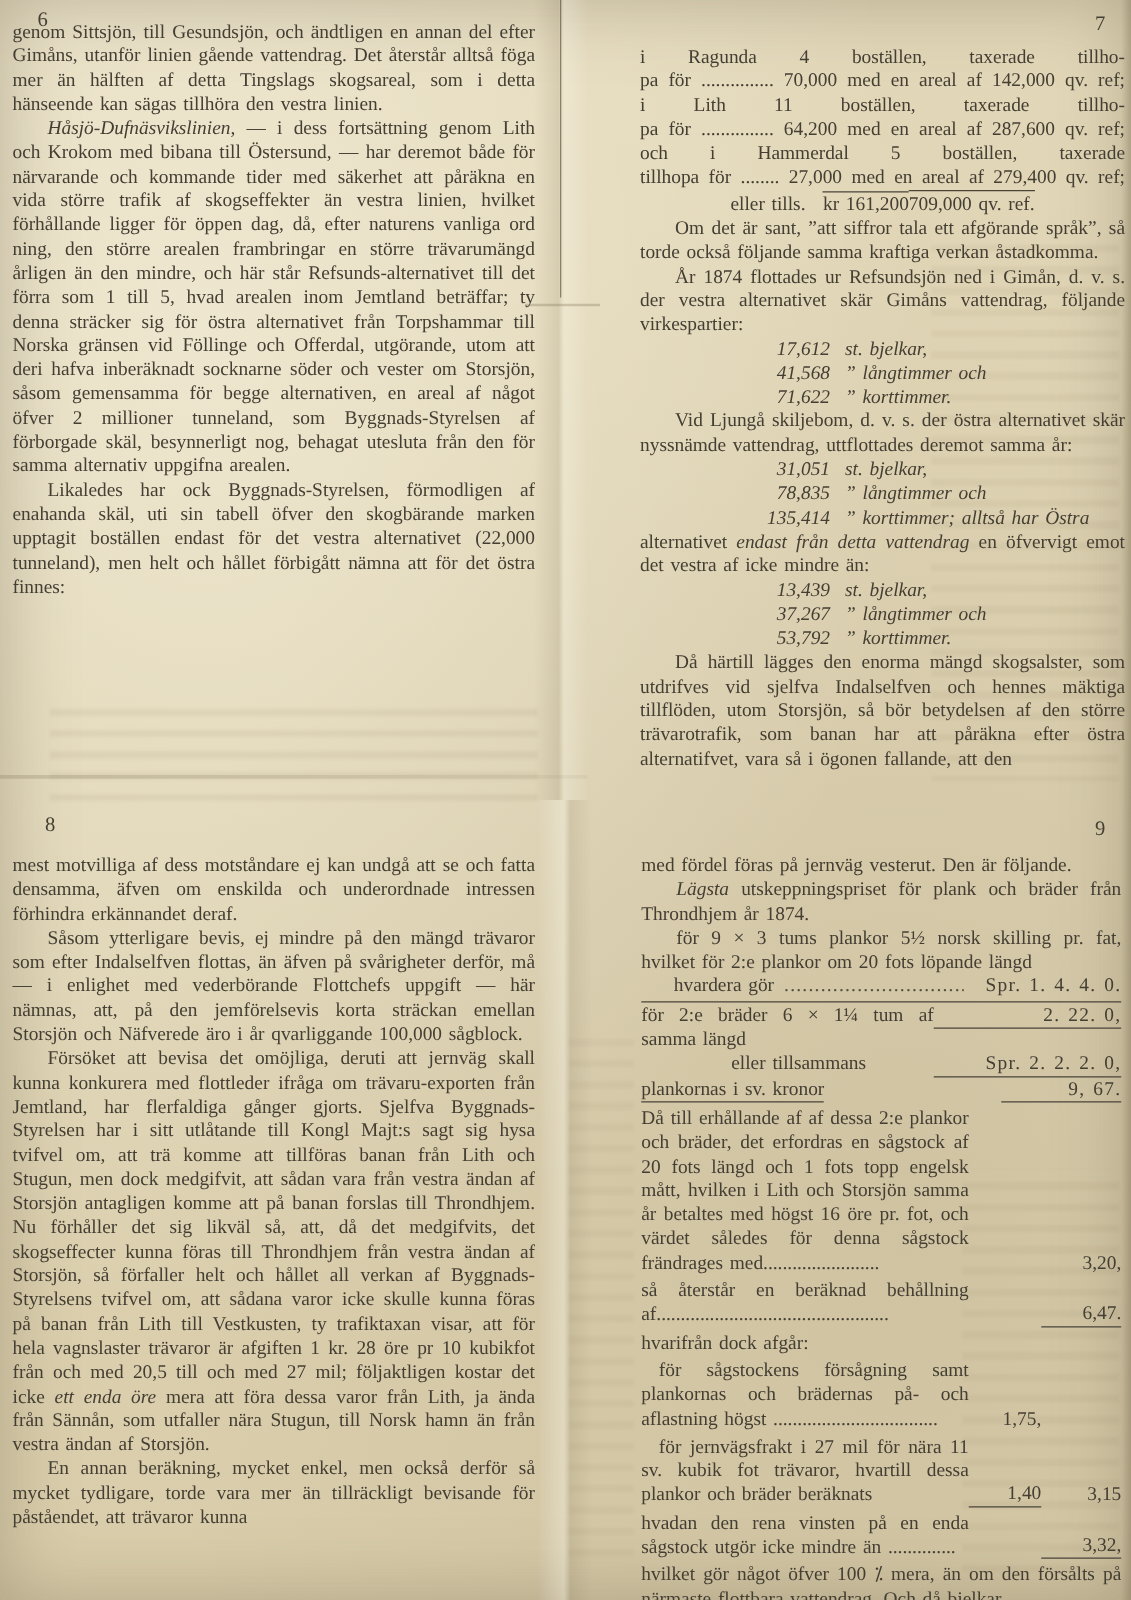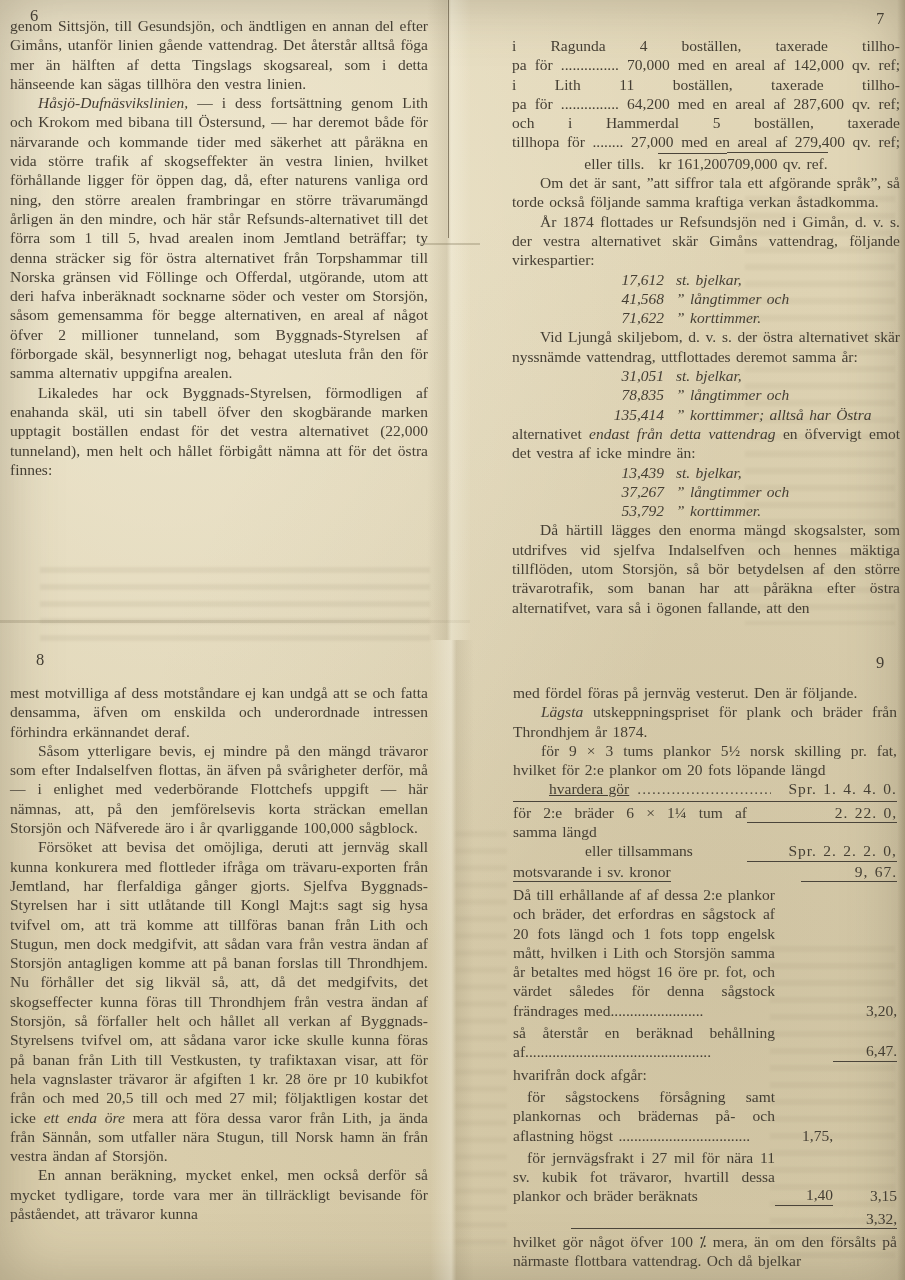--- a/index.html
+++ b/index.html
@@ -44,21 +44,21 @@
   .ruled{border-top:1px solid #4a443a;padding-top:1px;}
 
   
   .nlist{margin:0 0 0 66px;font-style:italic;}
   .nrow{display:grid;grid-template-columns:86px 1fr;column-gap:12px;}
   .nrow .num{text-align:right;}
 
   
   .spr-row{display:flex;justify-content:space-between;align-items:baseline;}
   .spr-row .lead{flex:1;overflow:hidden;white-space:nowrap;margin:0 8px;letter-spacing:1px;color:#564f41;}
-  .ind1{margin-left:36px;text-decoration:underline;}
+  .ind1{margin-left:26px;}
   .ind2{margin-left:72px;}
   .ub{border-bottom:1px solid #4a443a;}
   .numcell{text-align:right;min-width:150px;letter-spacing:1px;}
   .hr-full{border-top:1px solid #4a443a;margin:2px 0 1px 0;}
 
   
   .mrow{display:flex;align-items:flex-end;margin-top:3px;justify-content:flex-end;}
   .mtext{width:262px;text-align:justify;}
   .mtext.tind{text-indent:14px;}
   .min{width:58px;text-align:right;align-self:flex-end;}
@@ -170,21 +170,21 @@
     <div class="hr-full"></div>
     <div class="spr-row">
       <span>för 2:e bräder 6 × 1¼ tum af samma längd</span>
       <span class="numcell ub">2. 22. 0,</span>
     </div>
     <div class="spr-row">
       <span class="ind2">eller tillsammans</span>
       <span class="numcell ub">Spr. 2. 2. 2. 0,</span>
     </div>
     <div class="spr-row">
-      <span class="ub">motsvarande i sv. kronor</span>
+      <span class="ub">plankornas i sv. kronor</span>
       <span class="numcell ub" style="min-width:96px;">9, 67.</span>
     </div>
     <div class="mrow">
       <div class="mtext">Då till erhållande af af dessa 2:e plankor och bräder, det erfordras en sågstock af 20 fots längd och 1 fots topp engelsk mått, hvilken i Lith och Storsjön samma år betaltes med högst 16 öre pr. fot, och värdet således för denna sågstock frändrages med........................</div>
       <div class="min"></div>
       <div class="mout">3,20,</div>
     </div>
     <div class="mrow">
       <div class="mtext">så återstår en beräknad behållning af................................................</div>
       <div class="min"></div>
@@ -197,19 +197,20 @@
       <div class="mtext tind">för sågstockens försågning samt plankornas och brädernas på- och aflastning högst ..................................</div>
       <div class="min">1,75,</div>
       <div class="mout"></div>
     </div>
     <div class="mrow">
       <div class="mtext tind">för jernvägsfrakt i 27 mil för nära 11 sv. kubik fot trävaror, hvartill dessa plankor och bräder beräknats</div>
       <div class="min ub">1,40</div>
       <div class="mout">3,15</div>
     </div>
     <div class="mrow">
+      <div class="mtext">hvadan den rena vinsten på en enda sågstock utgör icke mindre än ..............</div>
       <div class="min"></div>
       <div class="mout ub">3,32,</div>
     </div>
     <p class="noind" style="margin-top:3px;">hvilket gör något öfver 100 ⁒ mera, än om den försålts på närmaste flottbara vattendrag. Och då bjelkar</p>
   </div>
 
 </div>
 
 </body></html>

